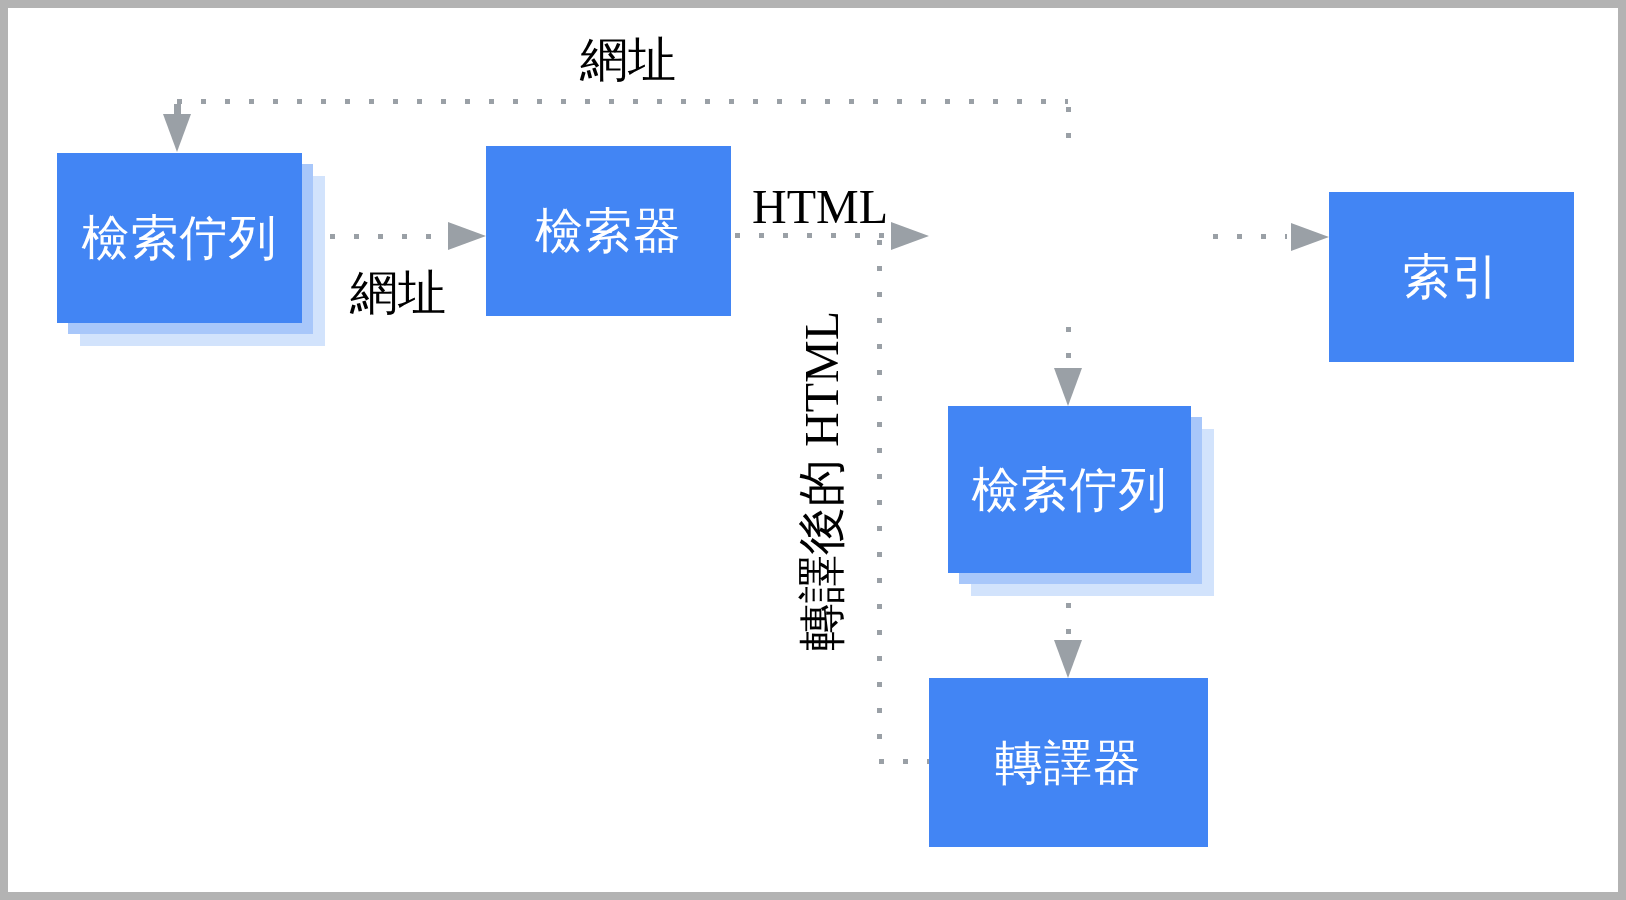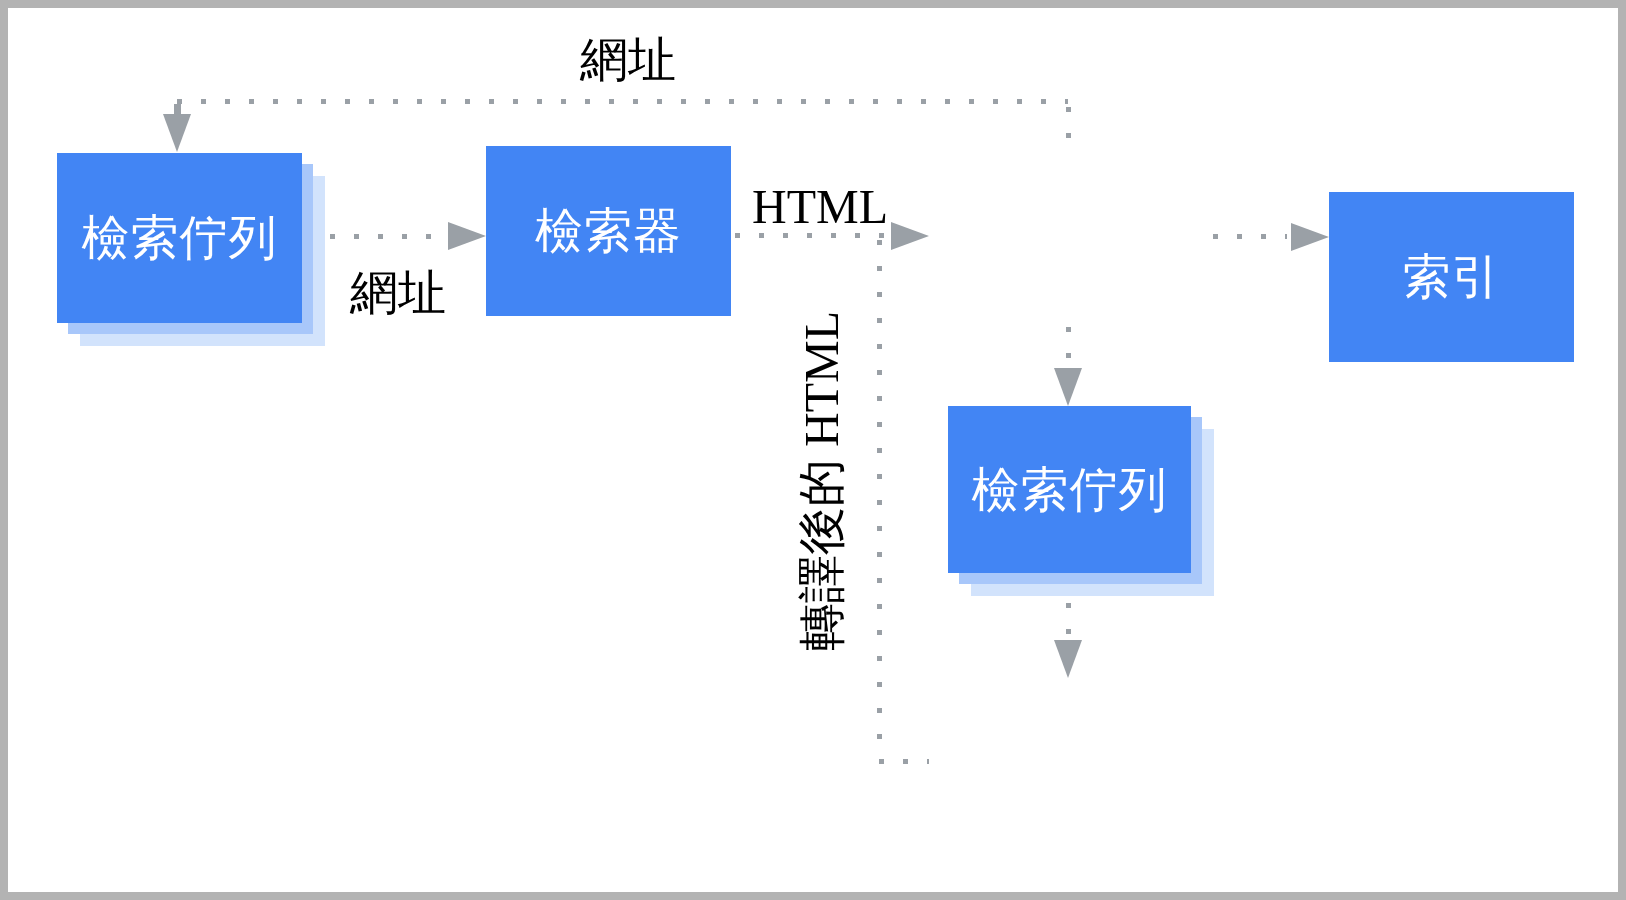--- a/index.html
+++ b/index.html
@@ -138,15 +138,16 @@
 
     <div class="stack-shadow light" id="n-crawlq-s2"></div>
     <div class="stack-shadow mid" id="n-crawlq-s1"></div>
     <div class="stack-shadow light" id="n-renderq-s2"></div>
     <div class="stack-shadow mid" id="n-renderq-s1"></div>
 
     <div class="node" id="n-crawlq">檢索佇列</div>
     <div class="node" id="n-crawler">檢索器</div>
     <div class="node" id="n-index">索引</div>
     <div class="node" id="n-renderq">檢索佇列</div>
+    <div class="node" id="n-renderer">轉譯器</div>
 
   </div>
 </div>
 
 </body></html>

